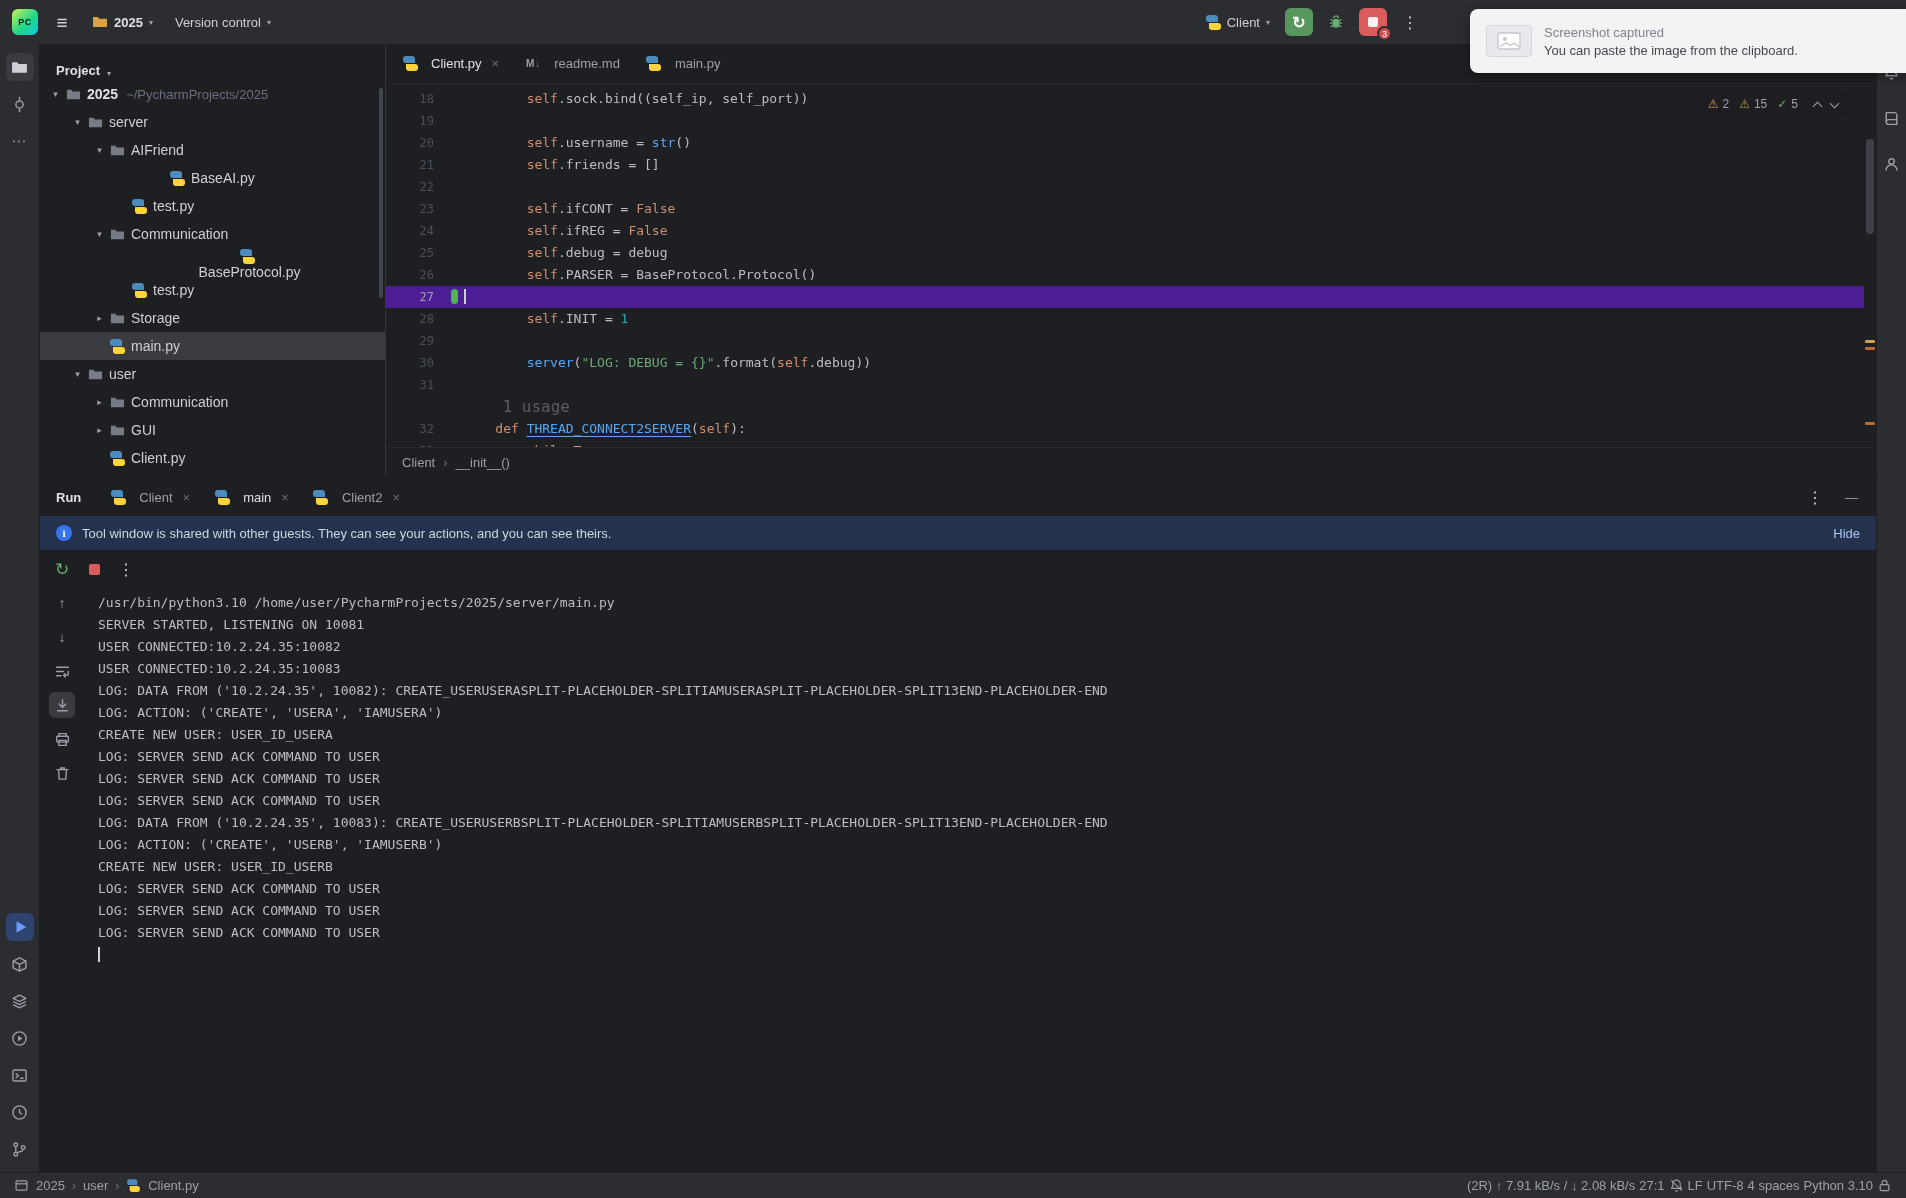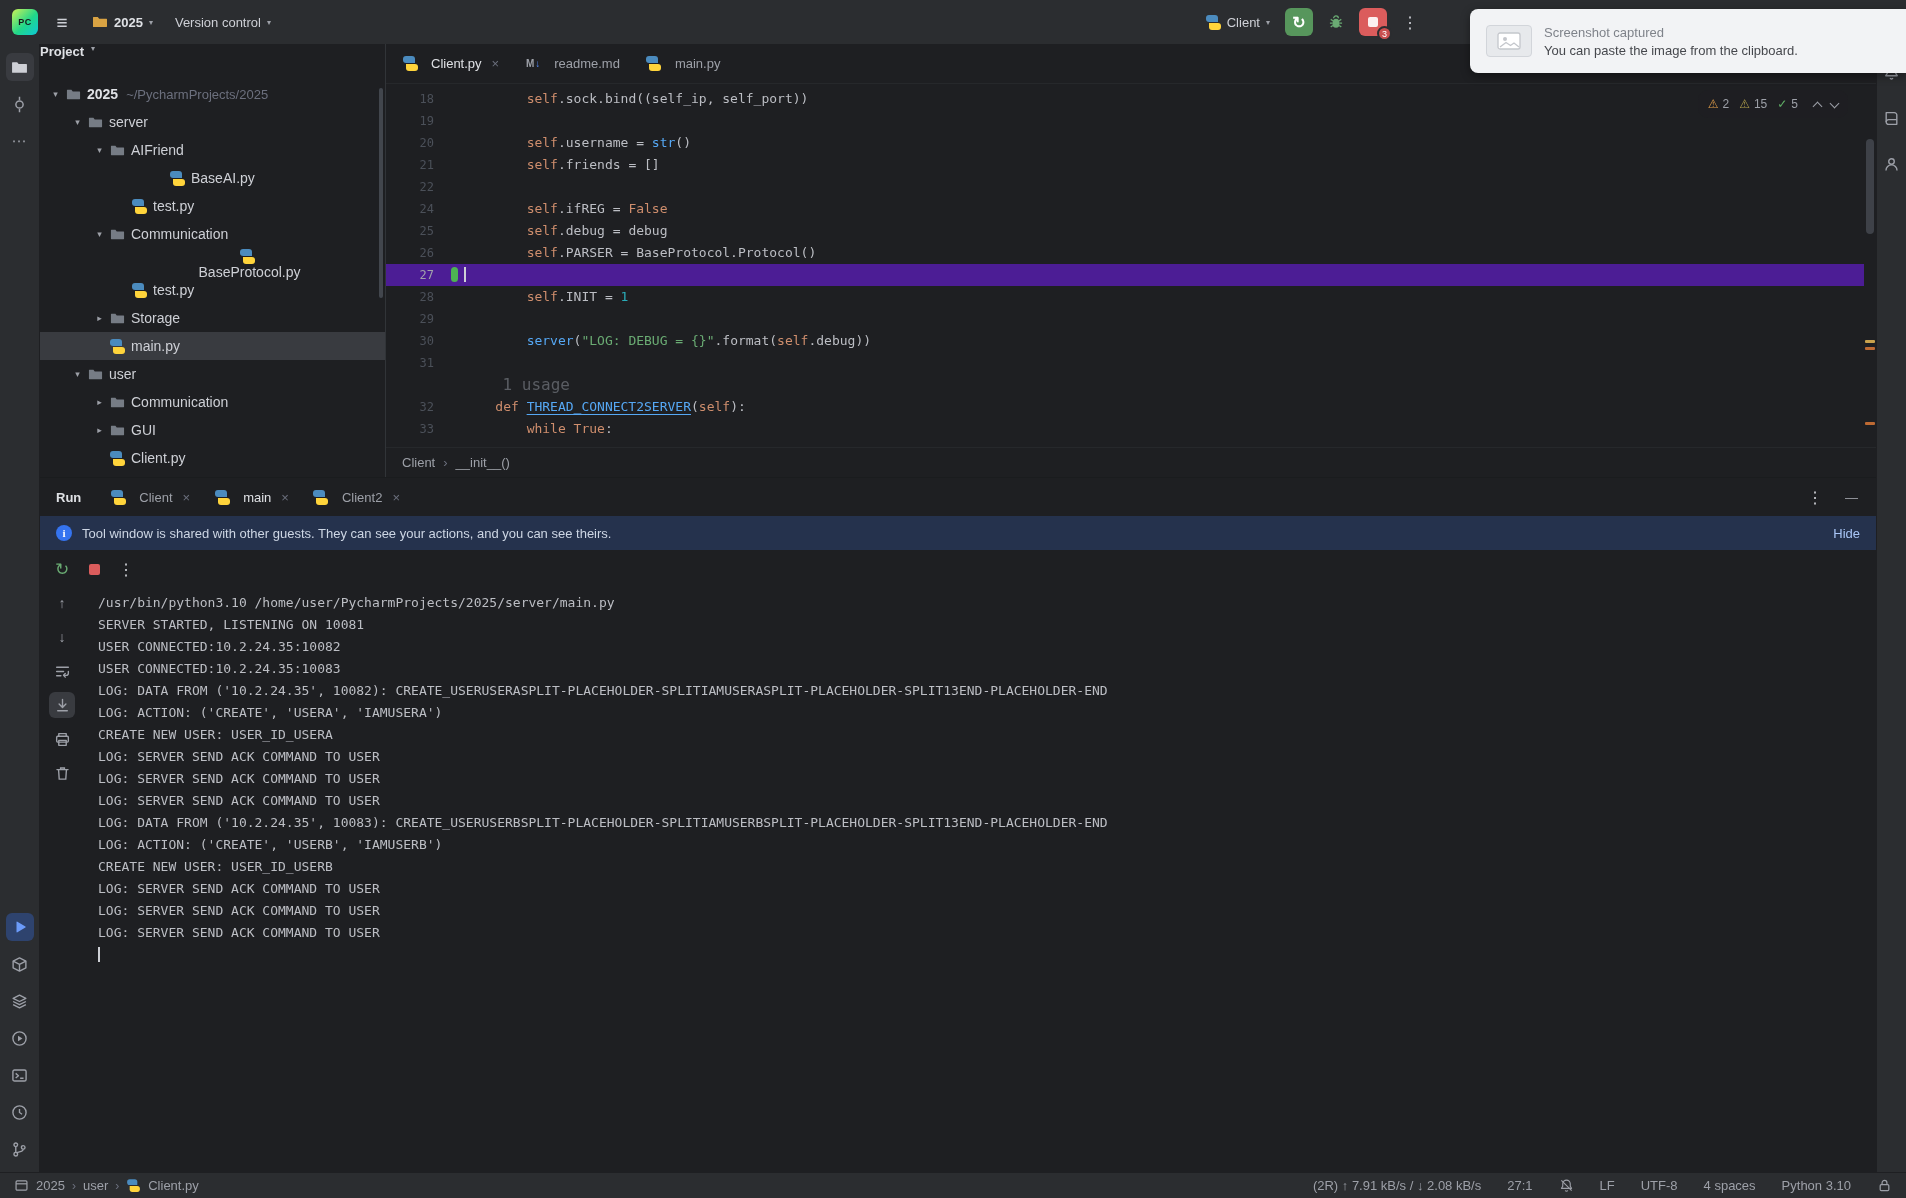--- a/index.html
+++ b/index.html
@@ -31,21 +31,21 @@
 .strip-btn.active{background:#393B40}
 .strip-btn.active-run{background:#2E436E}
 .dots{font-size:15px;color:#9DA0A8;letter-spacing:1px}
 #right-strip{width:30px;background:#2B2D30;border-left:1px solid #1E1F22;display:flex;flex-direction:column;align-items:center;padding-top:14px;gap:18px;flex:none}
 
 #center{flex:1;display:flex;flex-direction:column;min-width:0}
 #upper{height:433px;display:flex;min-height:0;flex:none}
 
 
 #project-panel{width:346px;background:#1E1F22;border-right:1px solid #313438;display:flex;flex-direction:column;position:relative;flex:none}
-.pp-header{height:34px;display:flex;align-items:flex-start;gap:7px;padding:0 0;flex:none}
+.pp-header{height:34px;display:flex;align-items:flex-end;gap:7px;padding:0 16px;flex:none}
 .pp-title{font-size:13px;font-weight:600;color:#DFE1E5}
 #tree{flex:1;overflow:hidden;padding-top:2px}
 .trow{height:28px;display:flex;align-items:center;font-size:14px;color:#CED0D6;white-space:nowrap}
 .trow.selected{background:#393B40}
 .tchev{width:15px;flex:none;font-size:9px;color:#9DA0A8;text-align:center}
 .ticon{width:16px;height:16px;display:inline-flex;align-items:center;justify-content:center;flex:none;margin:0 6px 0 2px}
 .trow.bold .tlabel{font-weight:700;color:#DFE1E5}
 .thint{color:#6C707E;margin-left:8px;font-size:13px}
 .pp-scrollthumb{position:absolute;right:2px;top:44px;width:4px;height:210px;border-radius:2px;background:#4B5059;opacity:.8}
 
@@ -105,21 +105,21 @@
 .stop-sq2{width:11px;height:11px;border-radius:2px;background:#DB5C5C}
 .rp-body{flex:1;display:flex;min-height:0}
 .rp-lefticons{width:44px;display:flex;flex-direction:column;align-items:center;padding-top:2px;gap:8px;flex:none}
 .rp-ic{width:26px;height:26px;border-radius:6px;display:flex;align-items:center;justify-content:center;color:#9DA0A8;font-size:14px}
 .rp-ic.active{background:#393B40}
 #console-lines{flex:1;min-width:0;overflow:hidden;padding:4px 0 0 14px;font-family:"DejaVu Sans Mono",monospace;font-size:13px;line-height:22px;color:#BCBEC4;white-space:pre}
 
 
 #statusbar{height:26px;background:#2B2D30;border-top:1px solid #1E1F22;display:flex;align-items:center;gap:7px;padding:0 14px;font-size:13px;color:#9DA0A8;flex:none}
 .sb-sep{color:#6C707E;font-size:12px}
-.sb-right{margin-left:auto;display:flex;align-items:flex-end;gap:26px;white-space:nowrap}
+.sb-right{margin-left:auto;display:flex;align-items:flex-end;gap:4px;white-space:nowrap}
 
 
 #toast{position:absolute;top:9px;right:0;width:436px;height:64px;background:#F2F3F5;border-radius:8px 0 0 8px;box-shadow:0 3px 10px rgba(0,0,0,.4);display:flex;align-items:center;gap:12px;padding:0 16px;z-index:50}
 .toast-title{font-size:13px;color:#7F838A;margin-bottom:3px}
 .toast-body{font-size:13px;color:#46484D}
 .toast-thumb{width:46px;height:32px;background:#E7E9EC;border:1px solid #D2D5DA;border-radius:4px;display:flex;align-items:center;justify-content:center;flex:none}
 
 
 .pyic{position:relative;display:inline-block;width:15px;height:15px;flex:none}
 .pyic i{position:absolute;display:block}
@@ -418,20 +418,21 @@
                 <span>main.py</span>
               </div>
             </div>
           <div id="editor">
             <div id="code">
                 <div class="crow"><span class="ln">18</span><span class="mk"></span><span class="ctext"><span class="tk-d">        </span><span class="tk-k">self</span><span class="tk-d">.sock.bind((self_ip, self_port))</span></span></div>
                 <div class="crow"><span class="ln">19</span><span class="mk"></span><span class="ctext"></span></div>
                 <div class="crow"><span class="ln">20</span><span class="mk"></span><span class="ctext"><span class="tk-d">        </span><span class="tk-k">self</span><span class="tk-d">.username = </span><span class="tk-b">str</span><span class="tk-d">()</span></span></div>
                 <div class="crow"><span class="ln">21</span><span class="mk"></span><span class="ctext"><span class="tk-d">        </span><span class="tk-k">self</span><span class="tk-d">.friends = []</span></span></div>
                 <div class="crow"><span class="ln">22</span><span class="mk"></span><span class="ctext"></span></div>
+                <div class="crow"><span class="ln">23</span><span class="mk"></span><span class="ctext"><span class="tk-d">        </span><span class="tk-k">self</span><span class="tk-d">.ifCONT = </span><span class="tk-k">False</span></span></div>
                 <div class="crow"><span class="ln">24</span><span class="mk"></span><span class="ctext"><span class="tk-d">        </span><span class="tk-k">self</span><span class="tk-d">.ifREG = </span><span class="tk-k">False</span></span></div>
                 <div class="crow"><span class="ln">25</span><span class="mk"></span><span class="ctext"><span class="tk-d">        </span><span class="tk-k">self</span><span class="tk-d">.debug = debug</span></span></div>
                 <div class="crow"><span class="ln">26</span><span class="mk"></span><span class="ctext"><span class="tk-d">        </span><span class="tk-k">self</span><span class="tk-d">.PARSER = BaseProtocol.Protocol()</span></span></div>
                 <div class="crow current"><span class="ln">27</span><span class="mk"><i class="vcs"></i></span><span class="ctext"><i class="caret"></i></span></div>
                 <div class="crow"><span class="ln">28</span><span class="mk"></span><span class="ctext"><span class="tk-d">        </span><span class="tk-k">self</span><span class="tk-d">.INIT = </span><span class="tk-n">1</span></span></div>
                 <div class="crow"><span class="ln">29</span><span class="mk"></span><span class="ctext"></span></div>
                 <div class="crow"><span class="ln">30</span><span class="mk"></span><span class="ctext"><span class="tk-d">        </span><span class="tk-b">server</span><span class="tk-d">(</span><span class="tk-s">"LOG: DEBUG = {}"</span><span class="tk-d">.format(</span><span class="tk-k">self</span><span class="tk-d">.debug))</span></span></div>
                 <div class="crow"><span class="ln">31</span><span class="mk"></span><span class="ctext"></span></div>
                 <div class="crow inlay"><span class="ln"></span><span class="mk"></span><span class="ctext">    1 usage</span></div>
                 <div class="crow"><span class="ln">32</span><span class="mk"></span><span class="ctext"><span class="tk-d">    </span><span class="tk-k">def </span><span class="tk-f">THREAD_CONNECT2SERVER</span><span class="tk-d">(</span><span class="tk-k">self</span><span class="tk-d">):</span></span></div>

